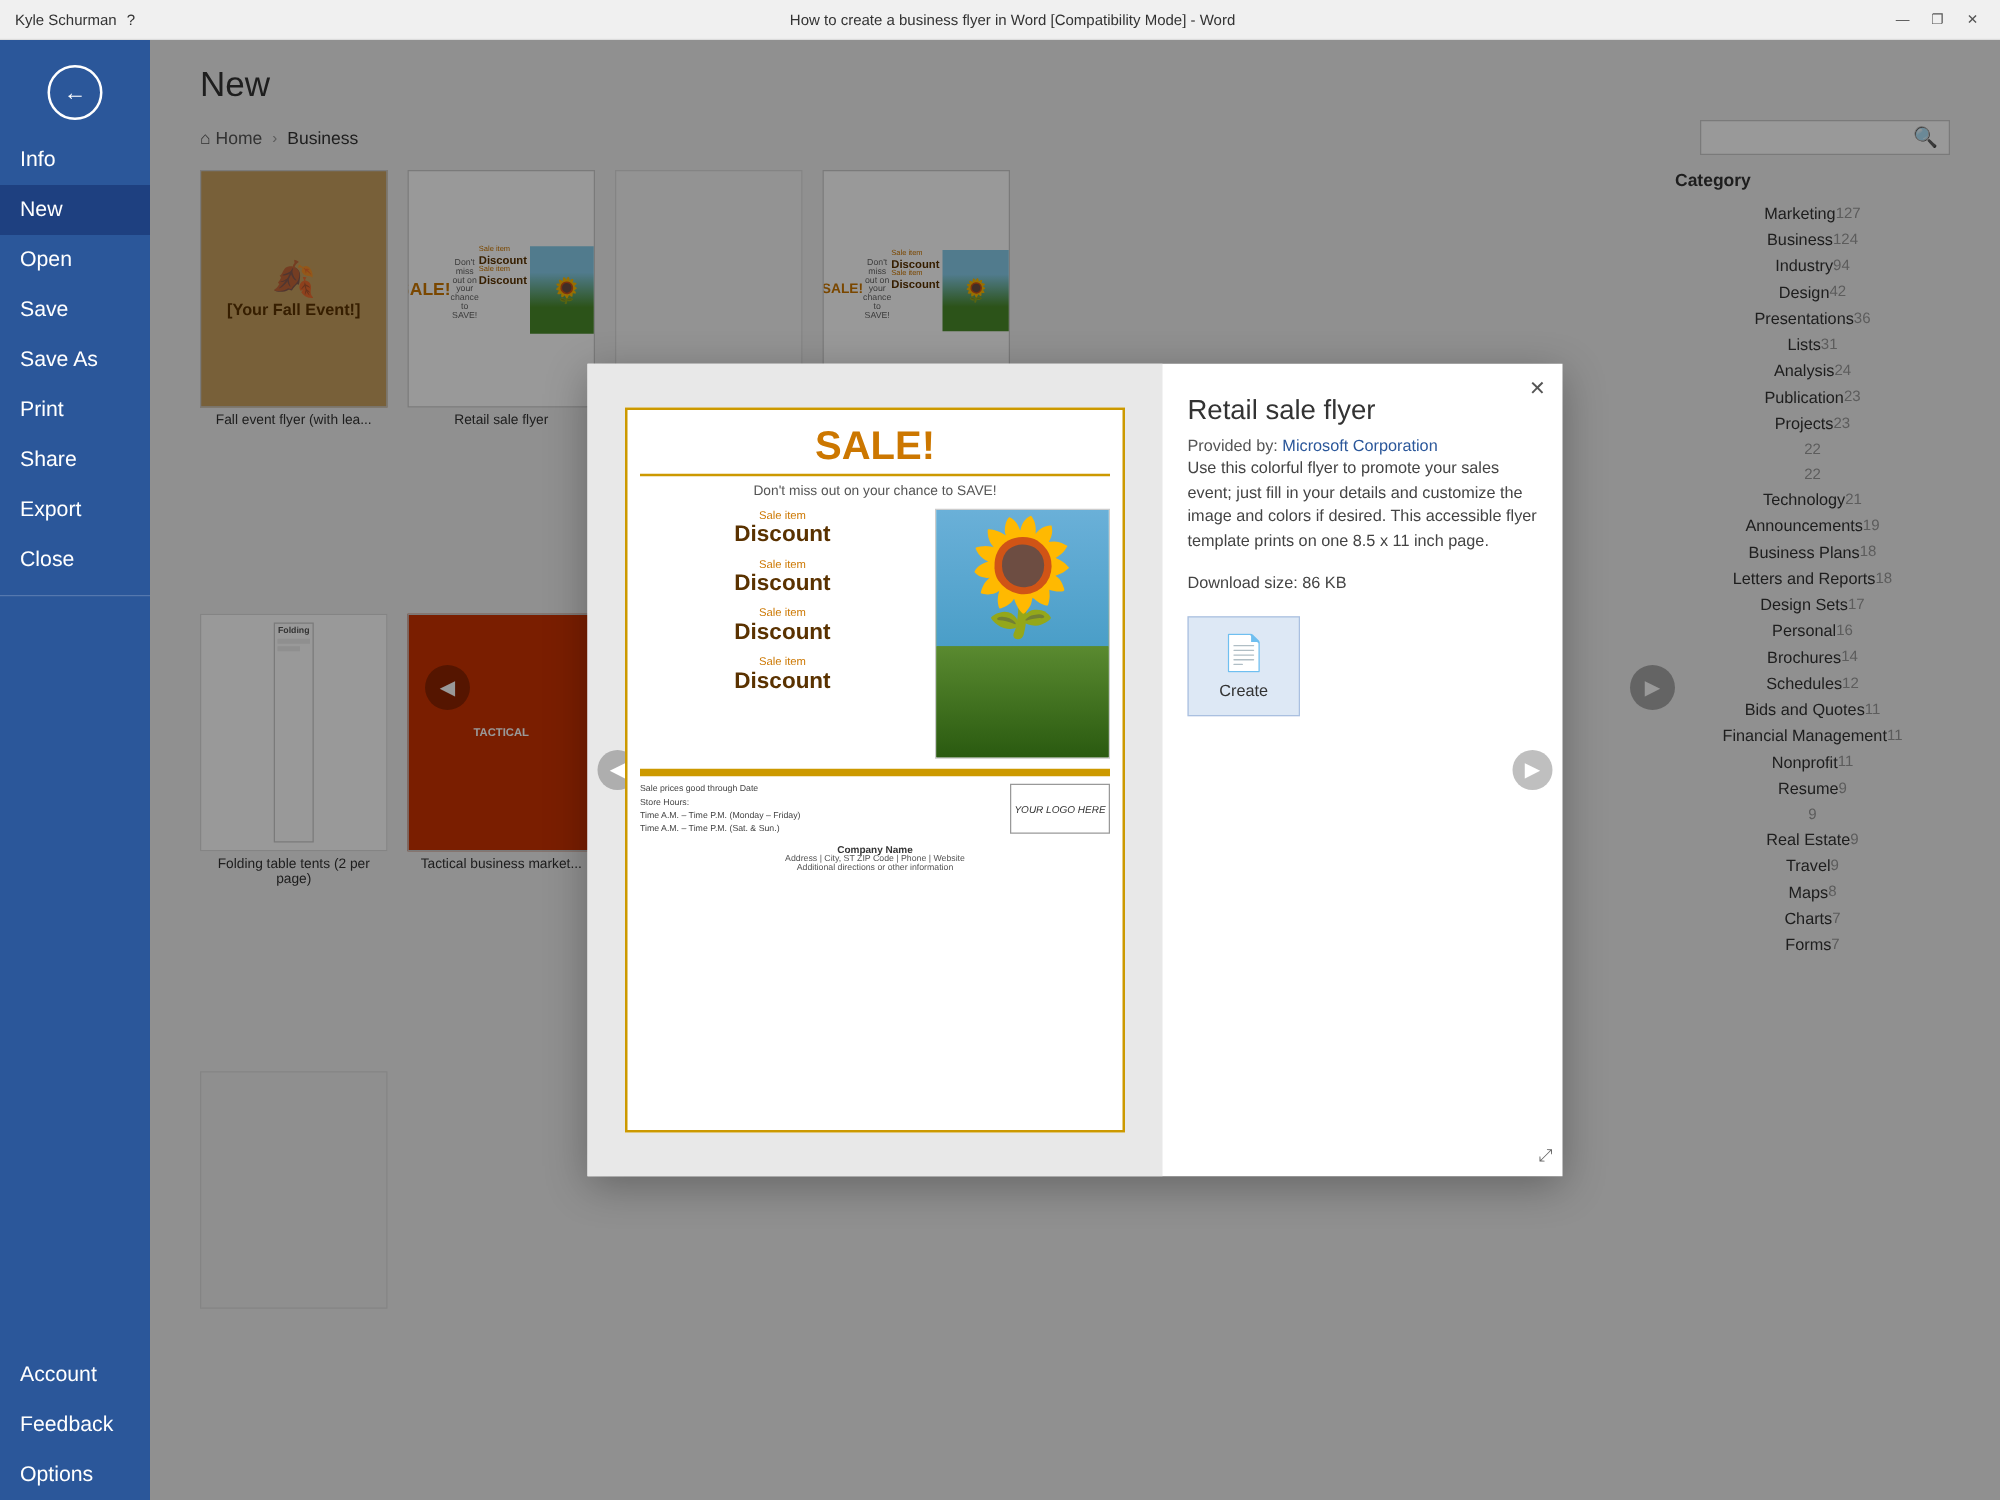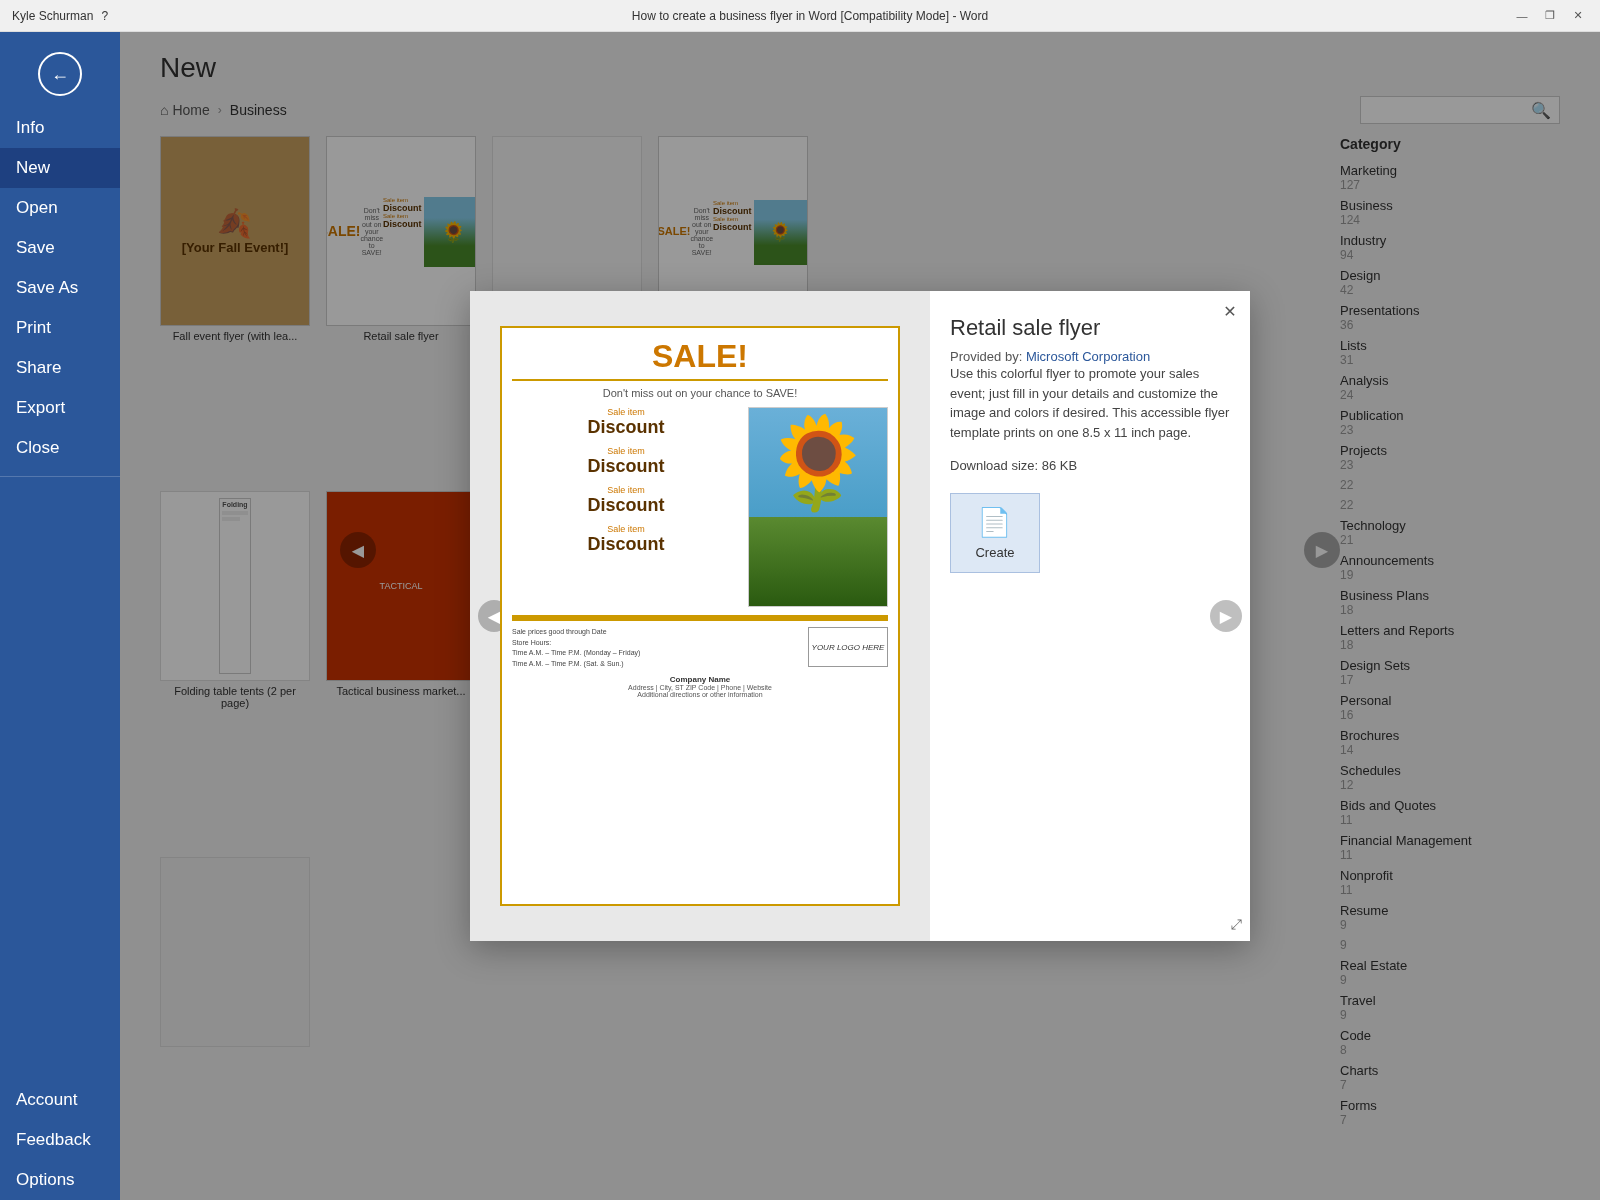--- a/index.html
+++ b/index.html
@@ -177,21 +177,20 @@
       font-weight: bold;
       color: #333;
       margin-bottom: 8px;
     }
     .category-item {
       display: flex;
       justify-content: center;
       padding: 3px 0;
       color: #333;
       cursor: pointer;
-      flex-direction: column;
     }
     .category-count { color: #999; font-size: 12px; }
 
     
     .nav-arrow {
       width: 36px;
       height: 36px;
       border-radius: 50%;
       background: rgba(0,0,0,0.3);
       display: flex;
@@ -449,21 +448,21 @@
     }
     .thumb-tactical {
       background: #cc3300;
       width: 150px;
       height: 190px;
       display: flex;
       align-items: center;
       justify-content: center;
       color: white;
       font-size: 9px;
-      font-weight: normal;
+      font-weight: bold;
       text-align: center;
     }
     .thumb-flag {
       background: linear-gradient(180deg, #cc0000 0%, white 50%, #0000cc 100%);
       width: 150px;
       height: 190px;
       border: 1px solid #ddd;
     }
     .thumb-generic {
       background: #eee;
@@ -787,21 +786,21 @@
         </div>
         <div class="category-item">
           <span>Real Estate</span>
           <span class="category-count">9</span>
         </div>
         <div class="category-item">
           <span>Travel</span>
           <span class="category-count">9</span>
         </div>
         <div class="category-item">
-          <span>Code</span>
+          <span>Maps</span>
           <span class="category-count">8</span>
         </div>
         <div class="category-item">
           <span>Charts</span>
           <span class="category-count">7</span>
         </div>
         <div class="category-item">
           <span>Forms</span>
           <span class="category-count">7</span>
         </div>

